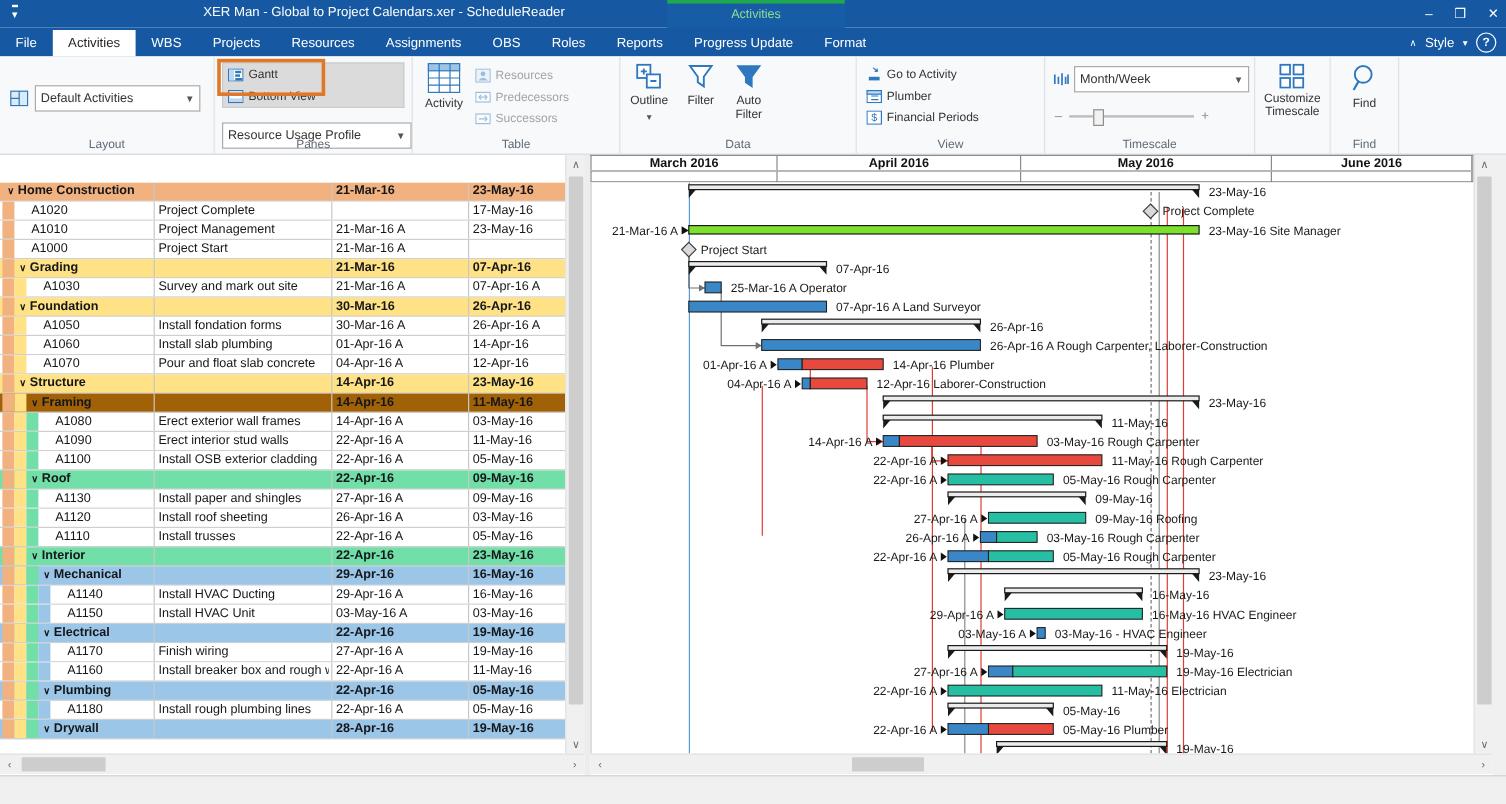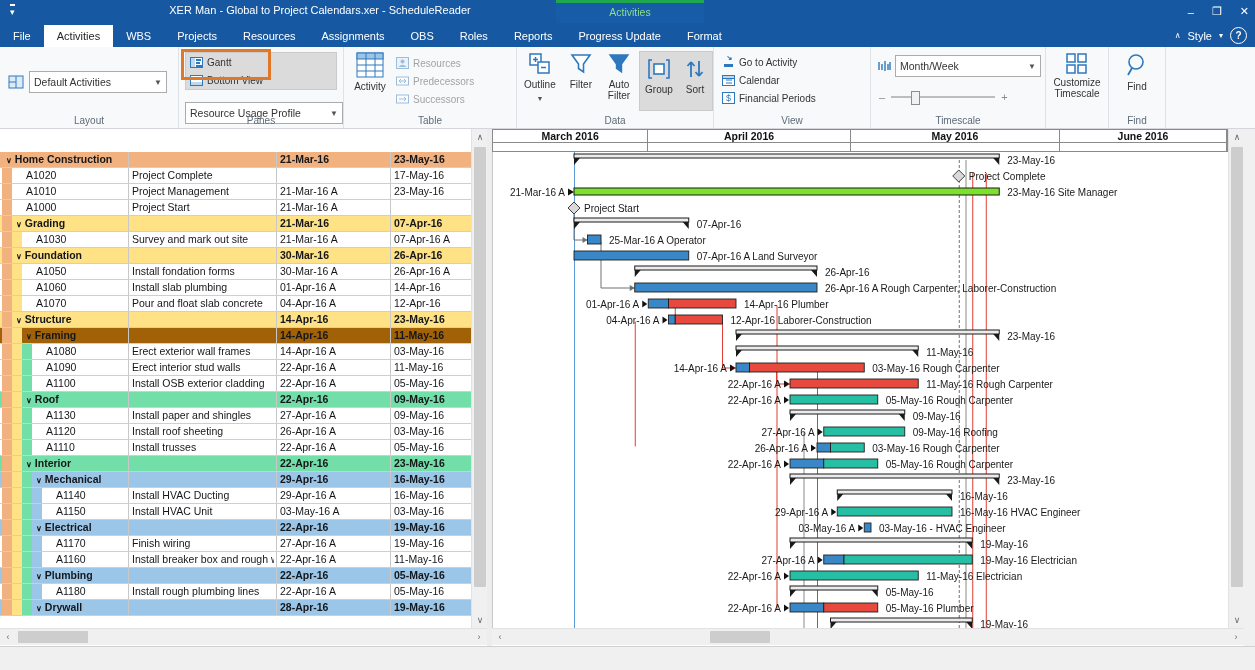--- a/index.html
+++ b/index.html
@@ -226,40 +226,20 @@
         <span>Filter</span>
       </div>
       <div class="bigbtn" style="width:42px;">
         <span class="icon">
           <svg width="26" height="24">
               <path d="M4 3 H22 L15.5 12 V20 L10.5 16.5 V12 Z" fill="#2E78BE" stroke="#2E78BE" stroke-width="1.4"></path>
             </svg>
         </span>
         <span>Auto Filter</span>
       </div>
-      <div class="graypanel" style="display:flex;height:58px;margin-top:4px;">
-        <div class="bigbtn" style="width:38px;">
-          <span class="icon">
-            <svg width="26" height="24">
-                <path d="M6 3 H3 V21 H6 M20 3 H23 V21 H20" fill="none" stroke="#2E78BE" stroke-width="1.6"></path>
-                <rect x="8" y="7" width="10" height="10" fill="#fff" stroke="#2E78BE" stroke-width="1.6"></rect>
-              </svg>
-          </span>
-          <span>Group</span>
-        </div>
-        <div class="bigbtn" style="width:34px;">
-          <span class="icon">
-            <svg width="22" height="24">
-                <path d="M7 20 V5 M7 5 l-3.5 4 M7 5 l3.5 4" fill="none" stroke="#2E78BE" stroke-width="1.8"></path>
-                <path d="M15 4 V19 M15 19 l-3.5 -4 M15 19 l3.5 -4" fill="none" stroke="#2E78BE" stroke-width="1.8"></path>
-              </svg>
-          </span>
-          <span>Sort</span>
-        </div>
-      </div>
       <div class="rg-label">Data</div>
     </div>
 
     <div class="rgroup" style="width:156px">
       <div style="margin:6px 0 0 8px;">
         <div class="smallrow">
           <span class="icon">
             <svg width="13" height="12">
                 <path d="M2 2 l5 0 M7 2 l-2 -1.5 M7 2 l-2 1.5" stroke="#2E78BE" fill="none" transform="rotate(40 6 6)"></path>
                 <rect x="2" y="8" width="9" height="3" fill="#2E78BE"></rect>
@@ -269,21 +249,21 @@
         </div>
         <div class="smallrow">
           <span class="icon">
             <svg width="13" height="12">
                 <rect x="0.5" y="1.5" width="12" height="10" fill="#fff" stroke="#2E78BE"></rect>
                 <rect x="0.5" y="1.5" width="12" height="3" fill="#BDD7EE" stroke="#2E78BE"></rect>
                 <line x1="4" y1="6" x2="10" y2="6" stroke="#2E78BE"></line>
                 <line x1="4" y1="9" x2="10" y2="9" stroke="#2E78BE"></line>
               </svg>
           </span>
-          <span>Calendar</span>
+          <span>Plumber</span>
         </div>
         <div class="smallrow">
           <span class="icon">
             <svg width="13" height="12">
                 <rect x="0.5" y="0.5" width="12" height="11" fill="#fff" stroke="#2E78BE"></rect>
                 <text x="6.5" y="9" font-size="9" fill="#2E78BE" text-anchor="middle" font-family="Liberation Sans, sans-serif">$</text>
               </svg>
           </span>
           <span>Financial Periods</span>
         </div>

